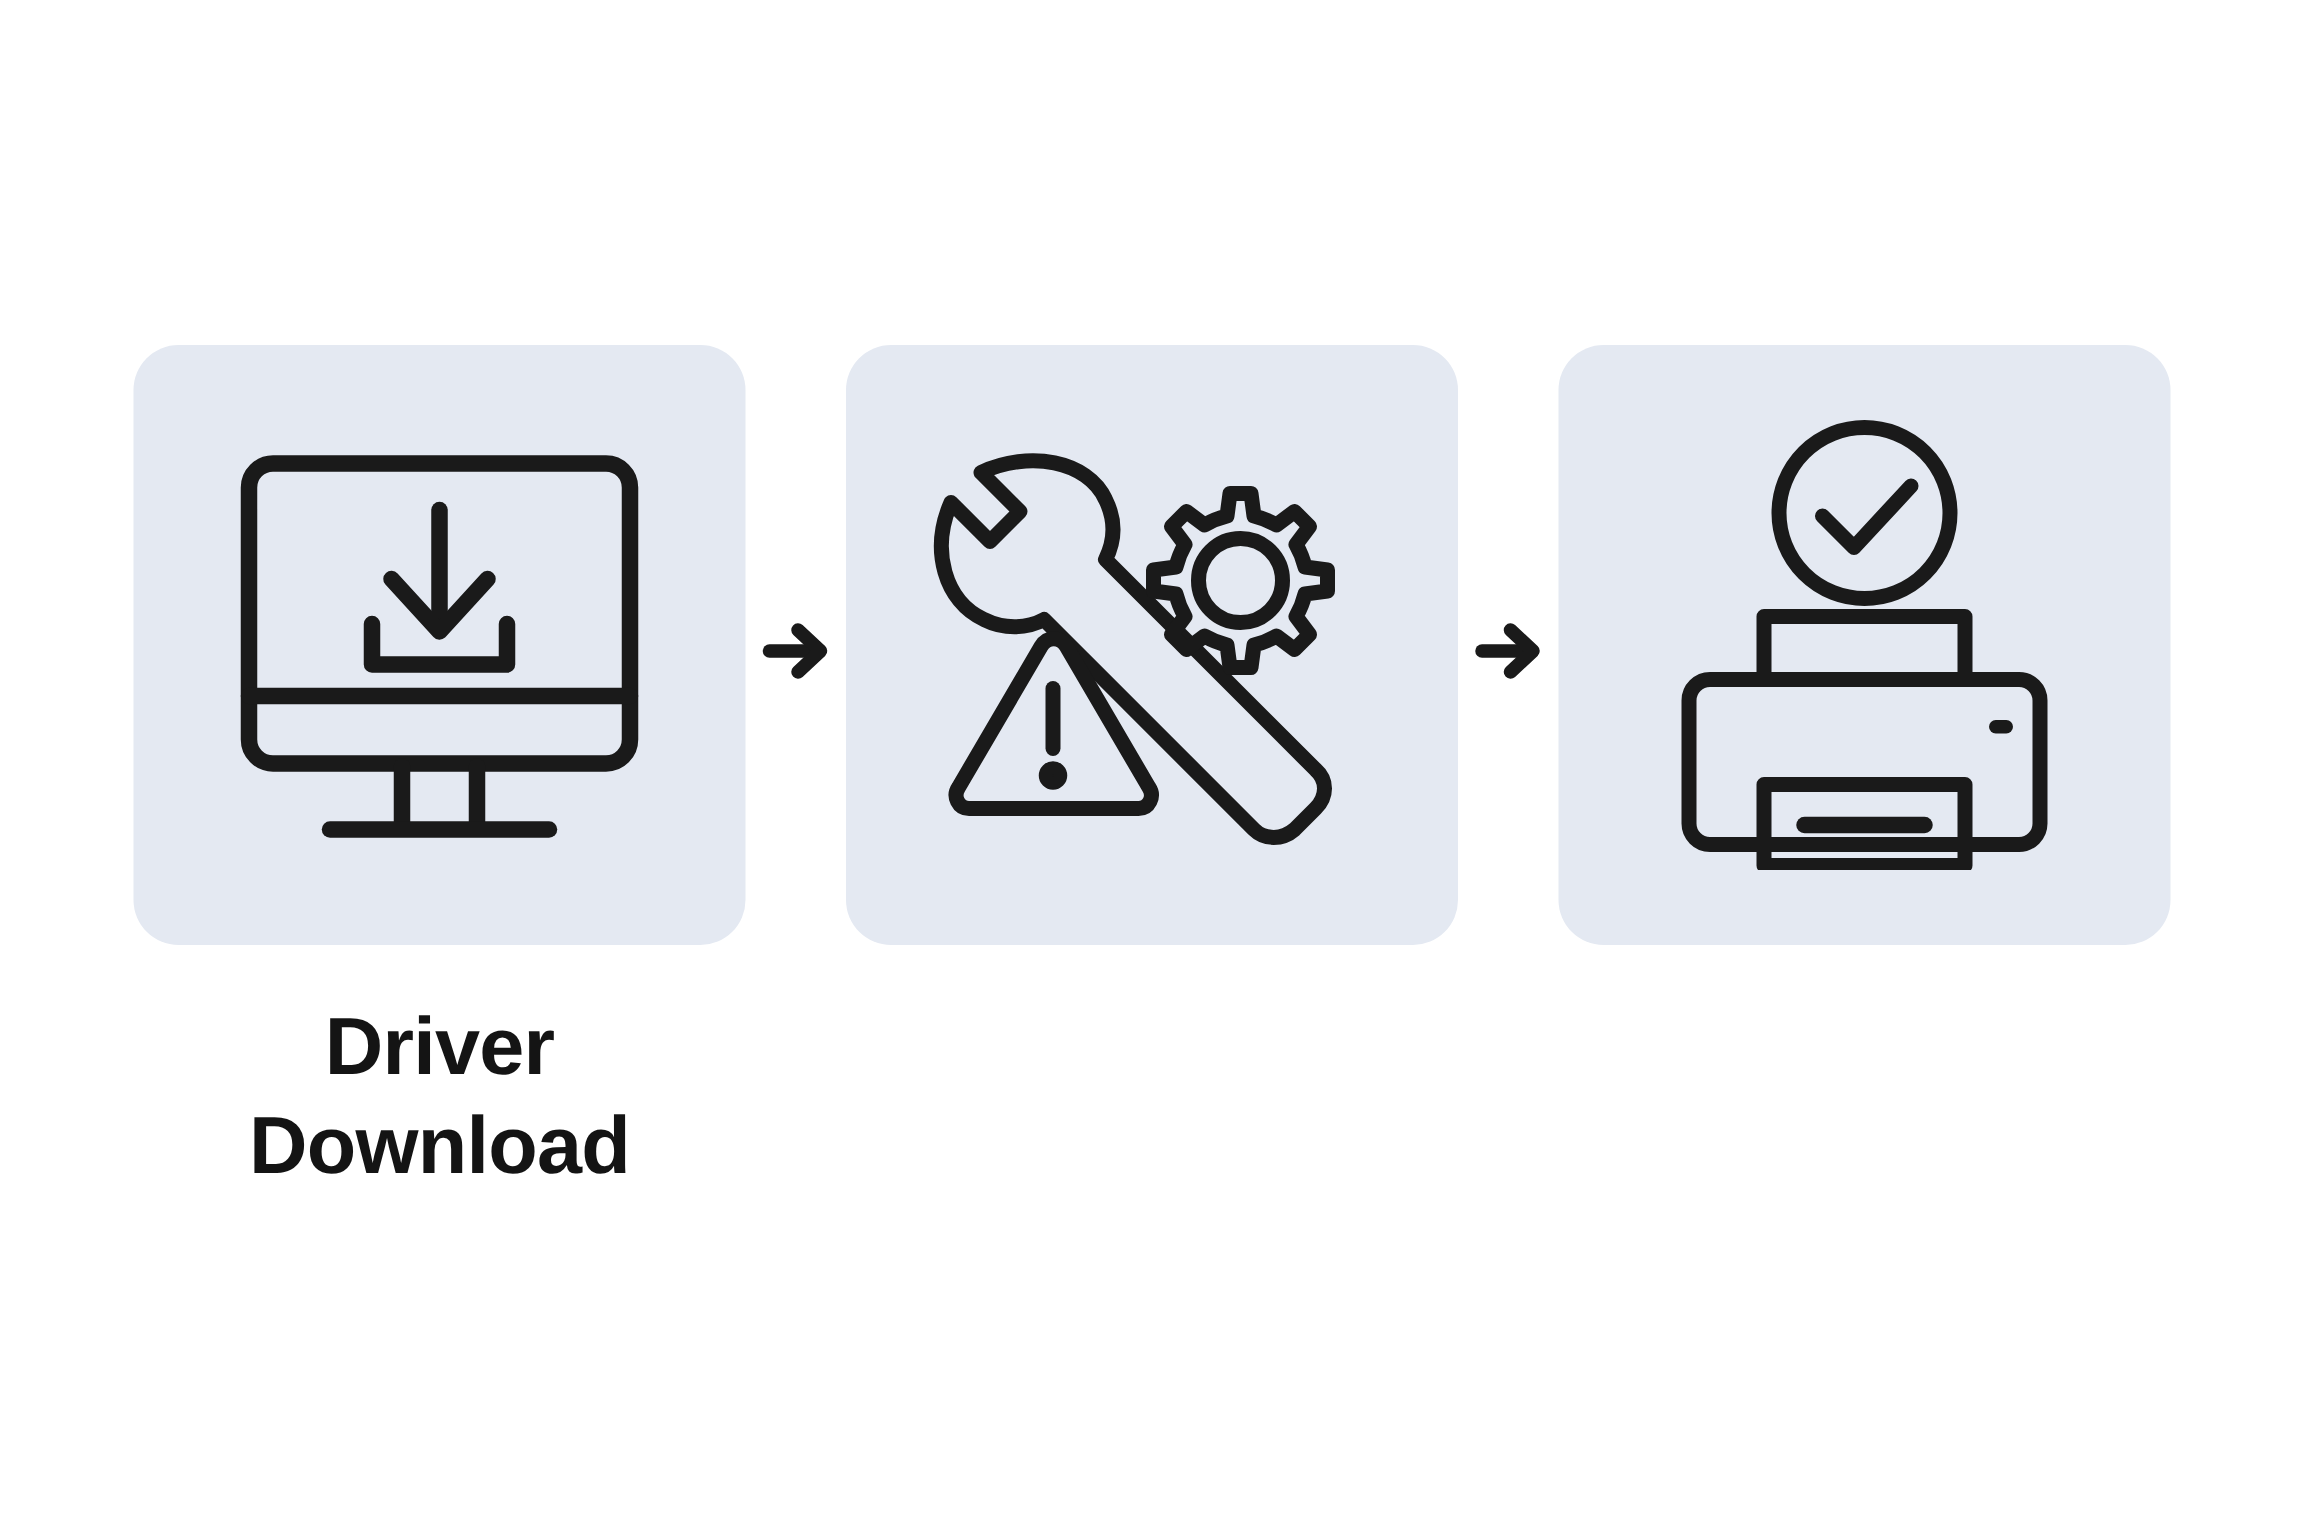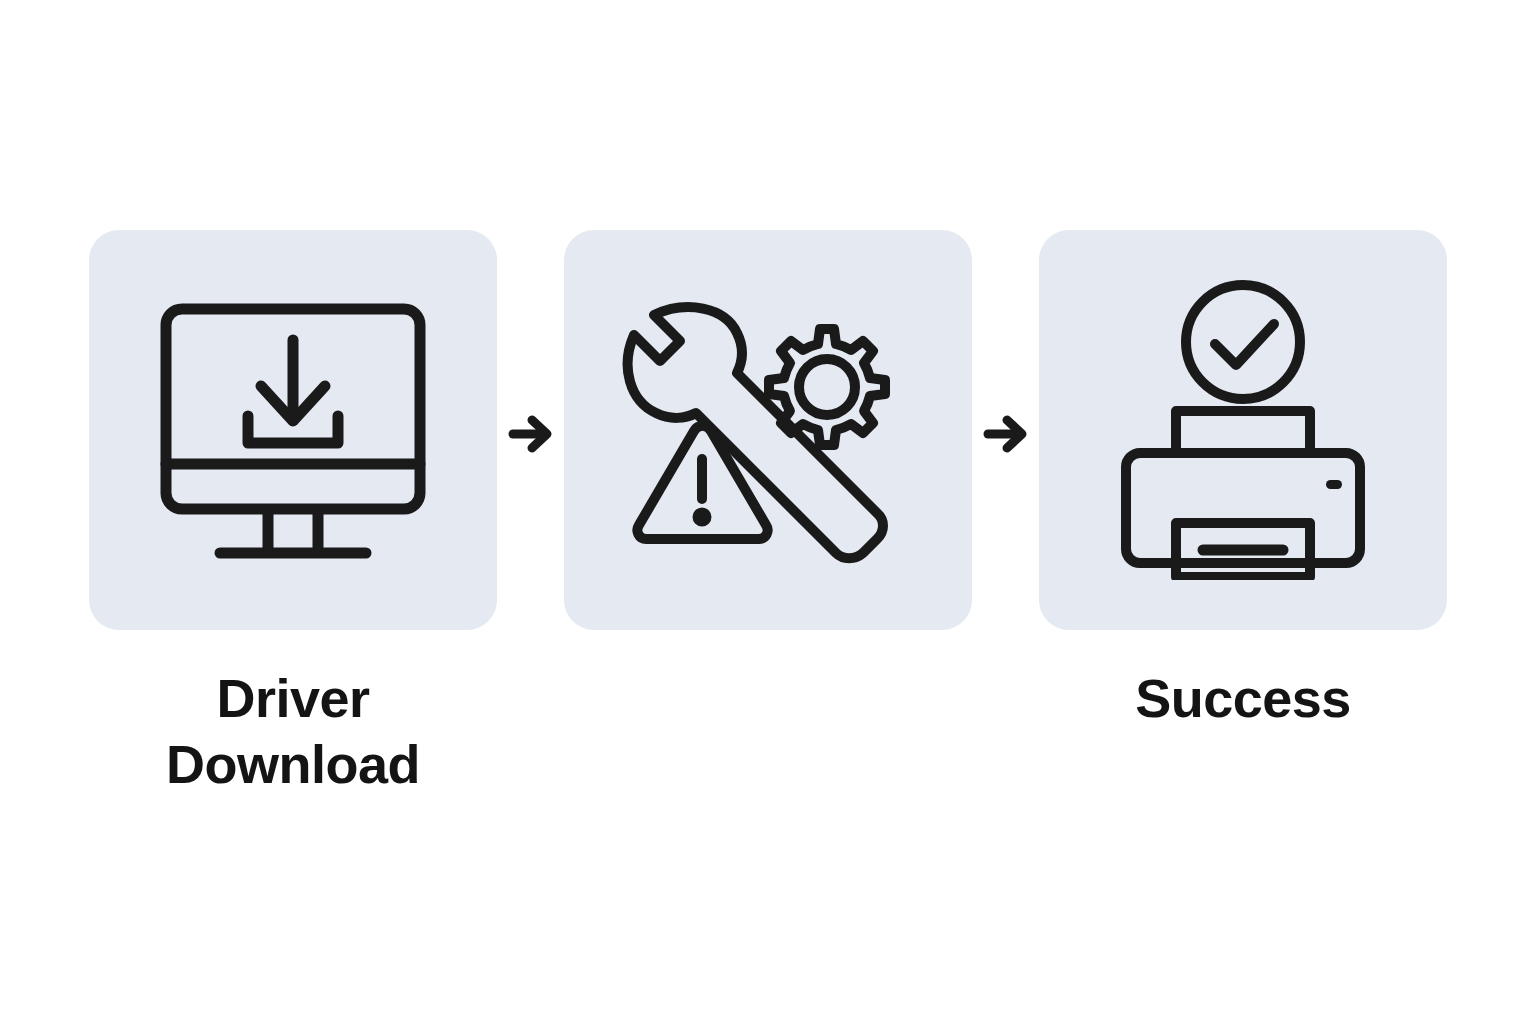--- a/index.html
+++ b/index.html
@@ -193,17 +193,16 @@
 
           <rect x="28" y="173" width="234" height="110" rx="14"></rect>
 
           <rect x="228" y="200" width="16" height="9" rx="4.5" fill="#1a1a1a" stroke="none"></rect>
 
           <rect x="78" y="243" width="134" height="54"></rect>
 
           <line x1="105" y1="270" x2="185" y2="270" stroke-width="11"></line>
         </svg>
       </div>
-      <div class="step-label">Success</div>
     </div>
 
   </div>
 </div>
 
 </body></html>

